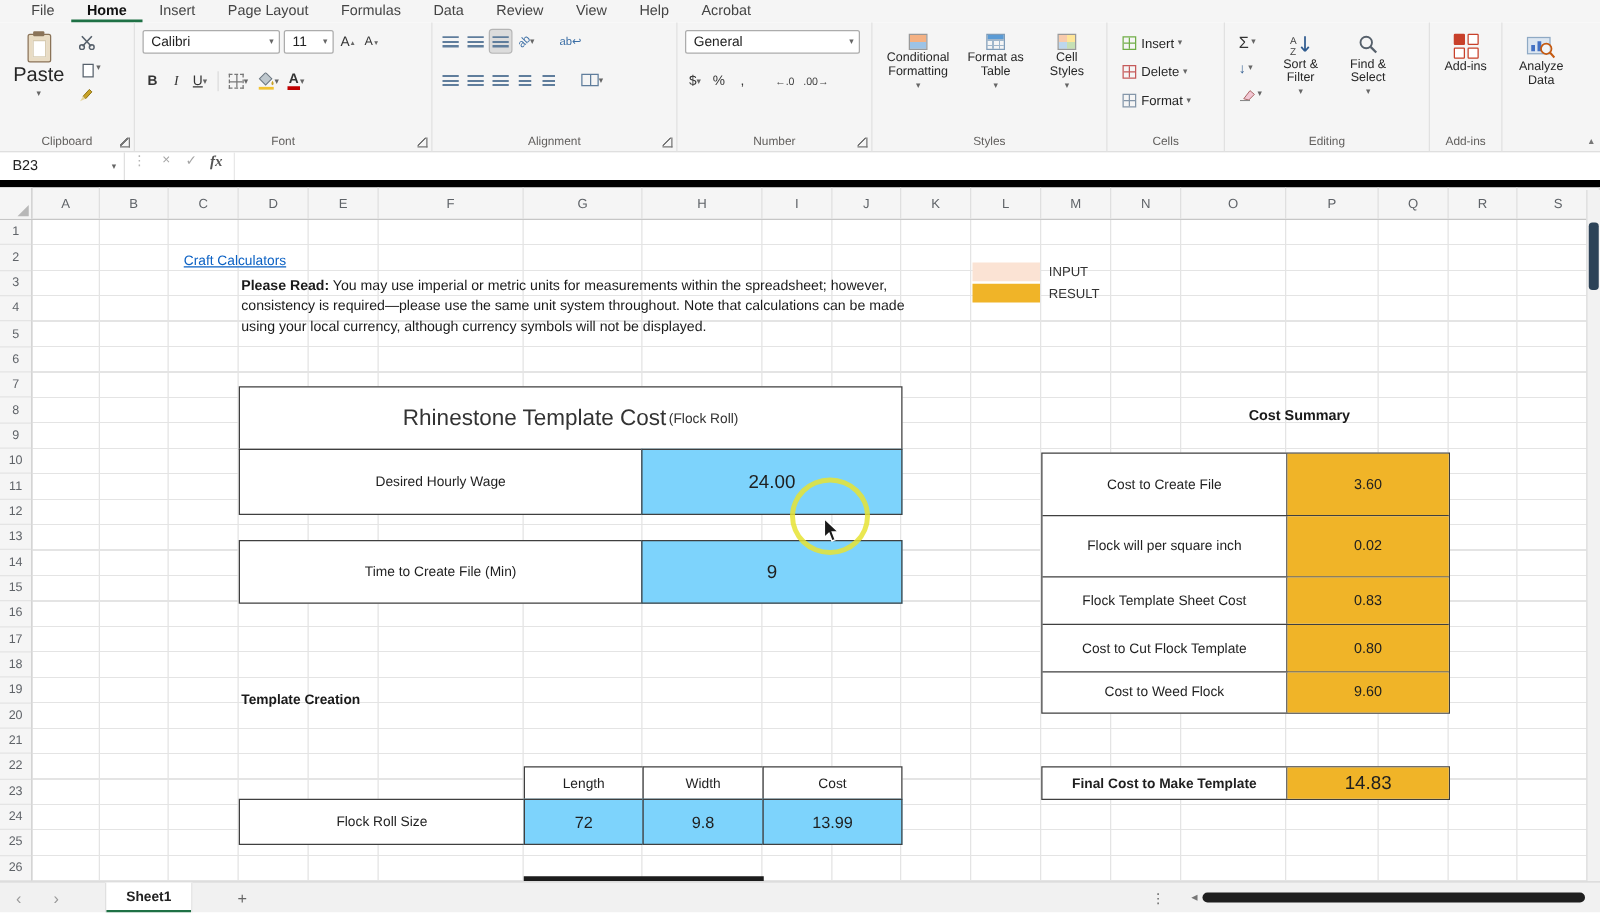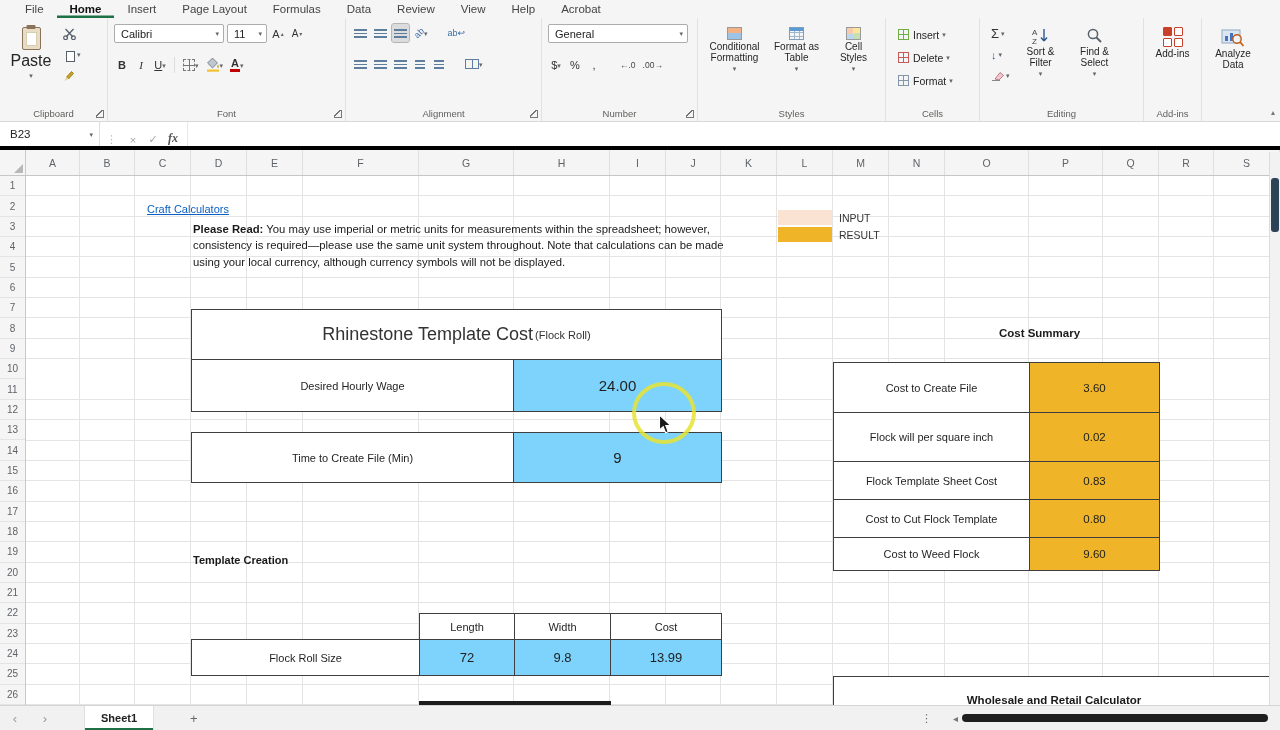--- a/index.html
+++ b/index.html
@@ -56,21 +56,21 @@
   .cellico.del{border-color:#C55A5A;background-image:linear-gradient(#C55A5A,#C55A5A),linear-gradient(#C55A5A,#C55A5A)}
   .cellico.fmt{border-color:#8496A9;background-image:linear-gradient(#8496A9,#8496A9),linear-gradient(#8496A9,#8496A9)}
   .hbtn{display:flex;align-items:center;font-size:10.5px;color:#262626;height:21px}
   .ico-addins{width:20px;height:20px;display:grid;grid-template-columns:1fr 1fr;grid-template-rows:1fr 1fr;gap:2px}
   .ico-addins i{border:1.5px solid #C8402A;border-radius:1px;background:#fff}
   .ico-addins i:first-child{background:#C8402A}
   .ico-filldown{font-size:11px;color:#2F5B8F;font-weight:bold}
   #ribbon-collapse{position:absolute;right:5px;bottom:4px;font-size:8px;color:#777}
 
   
-  #formulabar{position:absolute;top:122px;left:0;width:1280px;height:28px;background:#fff;border-bottom:4px solid #000000;display:flex;align-items:flex-end}
+  #formulabar{position:absolute;top:122px;left:0;width:1280px;height:28px;background:#fff;border-bottom:6px solid #000000;display:flex;align-items:flex-start}
   #namebox{width:100px;height:100%;display:flex;justify-content:space-between;align-items:center;padding:0 6px 0 10px;border-right:1px solid #E0E0E0;font-size:11.5px;color:#222}
   .fb-grip{color:#B5B5B5;font-size:11px;padding:0 6px}
   .fb-btn{width:20px;text-align:center;color:#A5A5A5;font-size:11px}
   .fb-btn.fx{font-style:italic;font-family:"Liberation Serif",serif;color:#555;font-weight:bold;font-size:12px}
   #fb-input{flex:1;height:100%;border-left:1px solid #E8E8E8;margin-left:4px}
 
   
   #colheaders-row{position:absolute;top:150px;left:0;width:1280px;height:26px;background:#F5F5F5;border-bottom:1px solid #C6C6C6;display:flex}
   #corner{width:26px;height:100%;border-right:1px solid #C9C9C9;position:relative;background:#F5F5F5}
   #corner::after{content:"";position:absolute;right:2px;bottom:2px;border-left:9px solid transparent;border-bottom:9px solid #B8B8B8}
@@ -582,24 +582,25 @@
       <div class="cs-row" style="height:38px">
         <div class="cs-lbl">Cost to Cut Flock Template</div>
         <div class="cs-val">0.80</div>
       </div>
       <div class="cs-row" style="height:33px">
         <div class="cs-lbl">Cost to Weed Flock</div>
         <div class="cs-val">9.60</div>
       </div>
     </div>
 
-
-    <div class="cblock" id="wholesale">
-        <span>Wholesale and Retail Calculator</span>
-      </div>
+    <div class="cblock" id="final-row">
+      <div class="cs-lbl">Final Cost to Make Template</div>
+      <div class="cs-val">14.83</div>
+    </div>
+
 
     <div class="cblock" id="fragment"></div>
     <div class="cblock" id="highlight-circle"></div>
     <svg id="cursor" width="14" height="21" viewBox="0 0 14 21">
         <path d="M1.5 1 L1.5 16 L5.2 12.6 L7.6 18.8 L10.2 17.7 L7.8 11.6 L12.8 11.6 Z" fill="#1a1a1a" stroke="#fff" stroke-width="1.1"></path>
       </svg>
   </div>
 
   <div id="v-scroll">
       <div id="v-thumb"></div>

